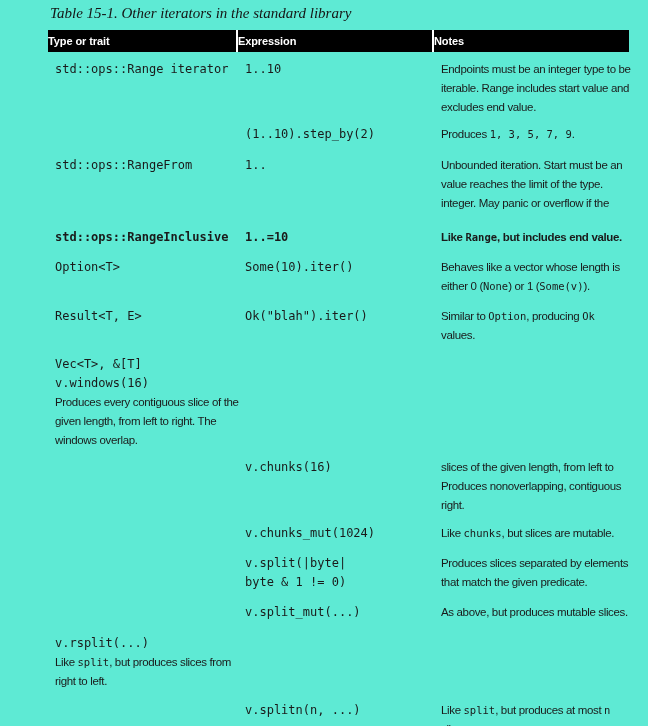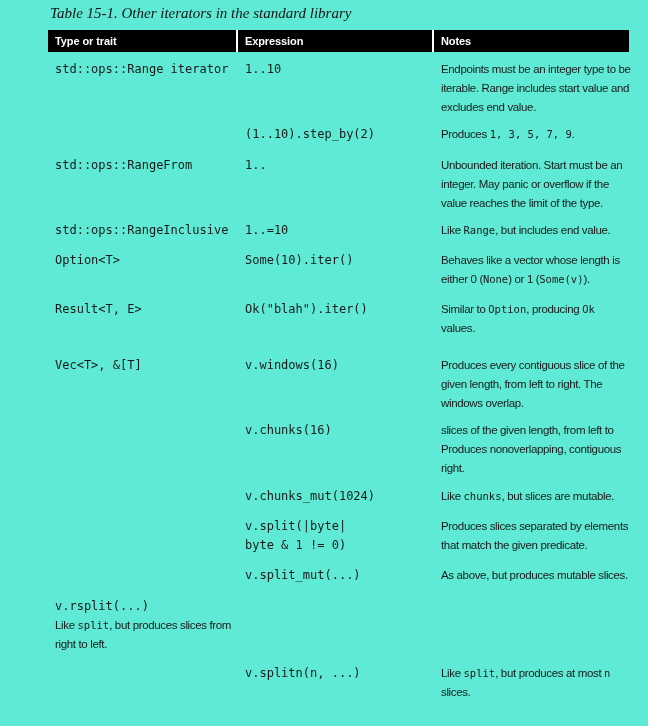--- a/index.html
+++ b/index.html
@@ -28,21 +28,20 @@
     top: 30px;
     width: 581px;
   }
   .thead { display: flex; height: 22px; }
   .th {
     background: var(--header-bg, #000000);
     color: var(--header-fg, #ffffff);
     font-size: 11px;
     font-weight: bold;
     line-height: 22px;
-    padding-left: 7px;
     letter-spacing: -0.1px;
     box-sizing: border-box;
     white-space: nowrap;
   }
   .th.c1 { width: 188px; }
   .th.c2 { width: 194px; }
   .th.c3 { flex: 1; }
   .hgap { width: 2px; background: #ffffff; }
   .row { display: flex; align-items: flex-start; }
   .cell { box-sizing: border-box; padding-left: 7px; }
@@ -104,25 +103,25 @@
             <div class="note-line"><span>Produces </span><span class="ncode">1, 3, 5, 7, 9</span><span>.</span></div>
           </div>
         </div>
         <div class="row" style="margin-top: 12px;">
           <div class="cell c1 code">std::ops::RangeFrom</div>
           <div class="cell c2">
             <div class="code">1..</div>
           </div>
           <div class="cell c3">
             <div class="note-line"><span>Unbounded iteration. Start must be an</span></div>
+            <div class="note-line"><span>value reaches the limit of the type.</span></div>
             <div class="note-line"><span>integer. May panic or overflow if the</span></div>
-            <div class="note-line"><span>value reaches the limit of the type.</span></div>
-          </div>
-        </div>
-        <div class="row" style="margin-top: 8px;">
+          </div>
+        </div>
+        <div class="row" style="margin-top: 15px; font-weight: bold;">
           <div class="cell c1 code">std::ops::RangeInclusive</div>
           <div class="cell c2">
             <div class="code">1..=10</div>
           </div>
           <div class="cell c3">
             <div class="note-line"><span>Like </span><span class="ncode">Range</span><span>, but includes end value.</span></div>
           </div>
         </div>
         <div class="row" style="margin-top: 11px;">
           <div class="cell c1 code">Option&lt;T&gt;</div>
@@ -137,21 +136,21 @@
         <div class="row" style="margin-top: 11px;">
           <div class="cell c1 code">Result&lt;T, E&gt;</div>
           <div class="cell c2">
             <div class="code">Ok("blah").iter()</div>
           </div>
           <div class="cell c3">
             <div class="note-line"><span>Similar to </span><span class="ncode">Option</span><span>, producing </span><span class="ncode">Ok</span></div>
             <div class="note-line"><span>values.</span></div>
           </div>
         </div>
-        <div class="row" style="margin-top: 18px;">
+        <div class="row" style="margin-top: 10px; flex-direction: column;">
           <div class="cell c1 code">Vec&lt;T&gt;, &amp;[T]</div>
           <div class="cell c2">
             <div class="code">v.windows(16)</div>
           </div>
           <div class="cell c3">
             <div class="note-line"><span>Produces every contiguous slice of the</span></div>
             <div class="note-line"><span>given length, from left to right. The</span></div>
             <div class="note-line"><span>windows overlap.</span></div>
           </div>
         </div>

